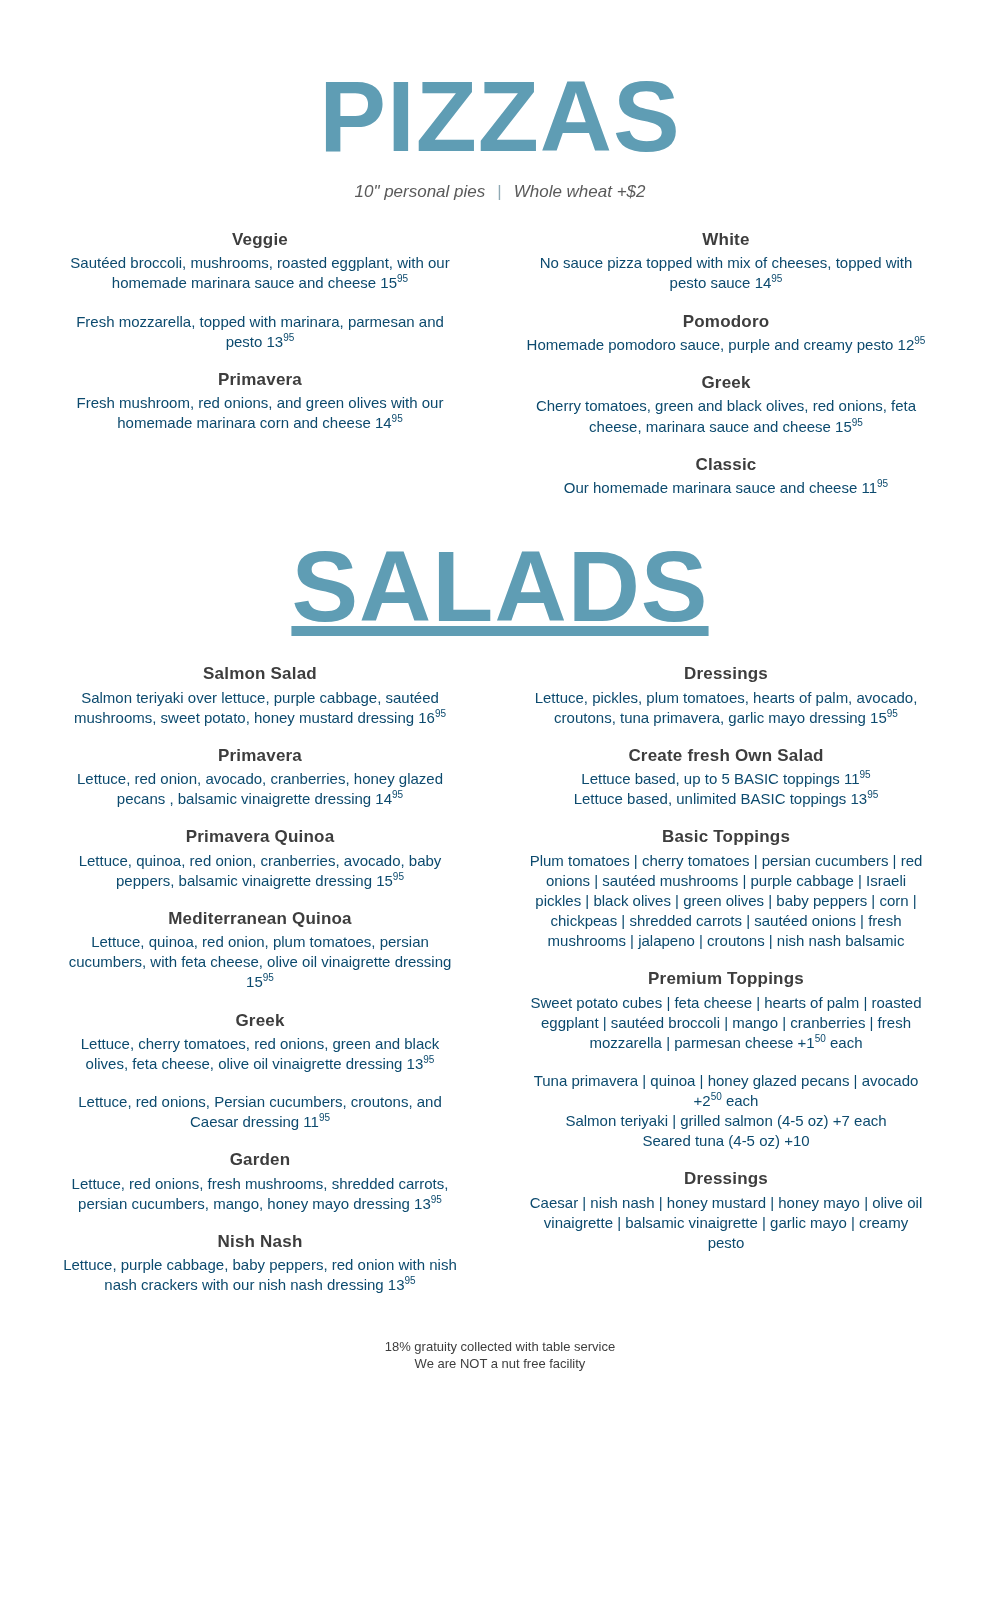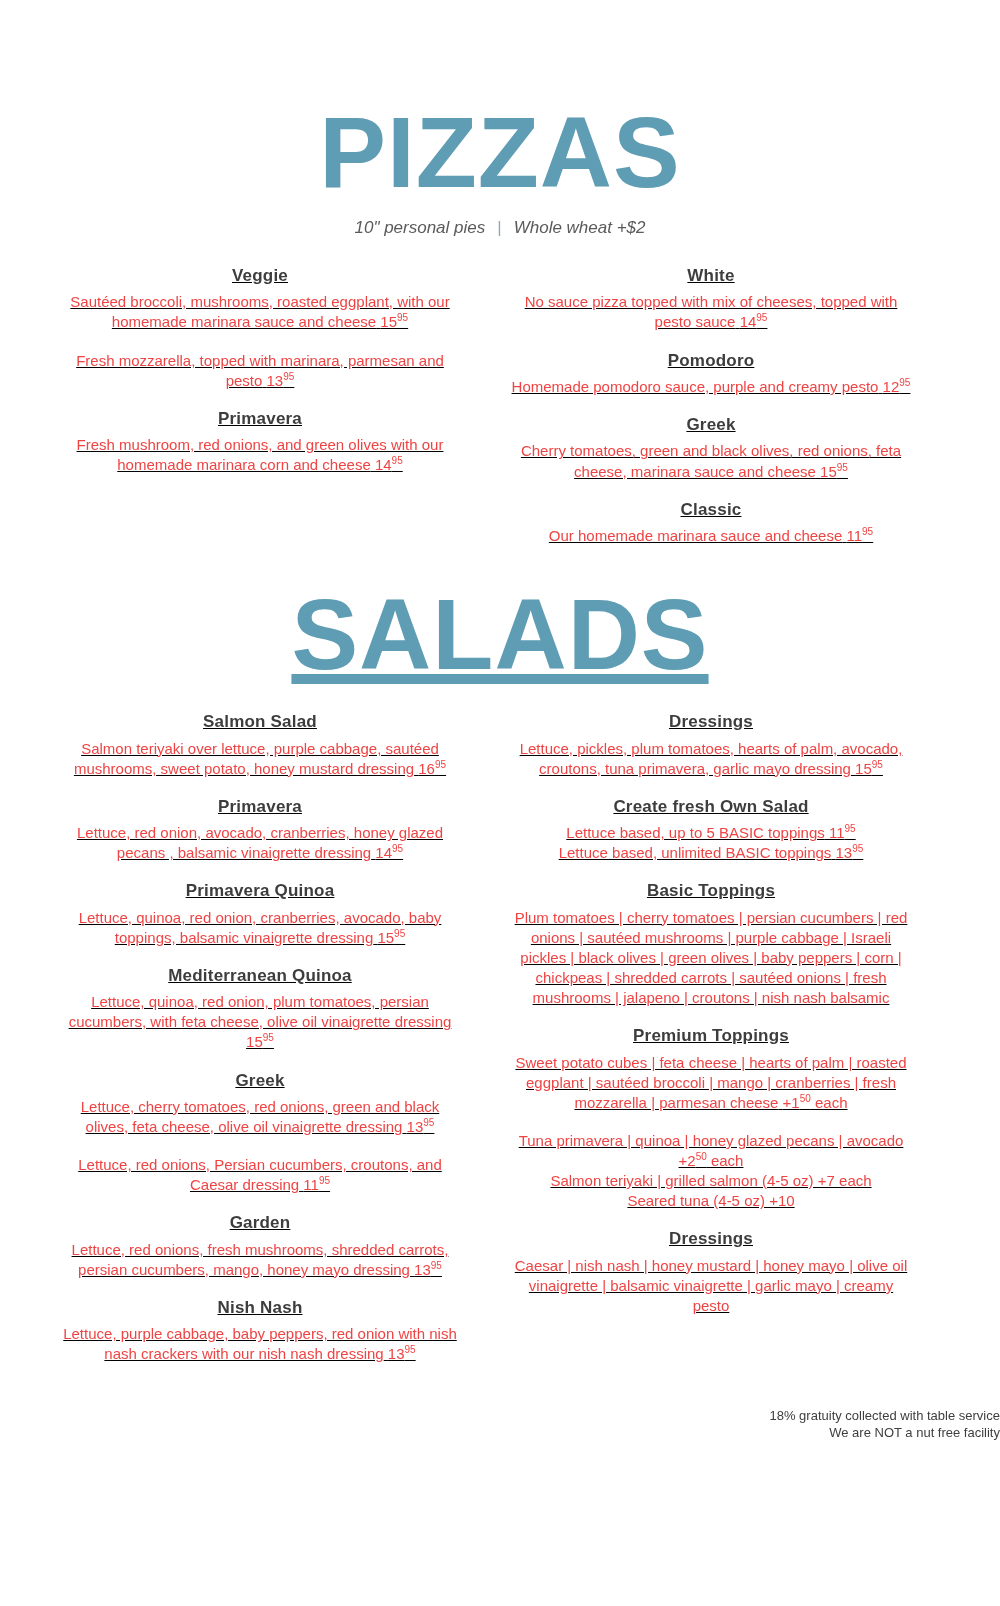--- a/index.html
+++ b/index.html
@@ -4,68 +4,67 @@
 <style>
   * { box-sizing: border-box; }
   html, body { margin: 0; padding: 0; }
   body {
     width: 1000px;
     height: 1606px;
     background: #ffffff;
     font-family: "Liberation Sans", "DejaVu Sans", sans-serif;
     overflow: hidden;
   }
-  .page { padding-top: 102px; }
+  .page { padding-top: 66px; }
   .section-title {
     margin: 0;
     text-align: center;
     font-size: 100px;
     line-height: 1;
     font-weight: 700;
     color: #5f9db4;
     letter-spacing: 1px;
   }
   .subtitle {
     margin: 16px 0 0;
     text-align: center;
     font-style: italic;
     font-size: 17px;
     color: #5a5a5a;
   }
   .subtitle .sep { color: #8fa9b4; margin: 0 12px; font-style: normal; }
   .columns {
     display: grid;
     grid-template-columns: 440px 440px;
-    column-gap: 11px;
+    column-gap: 26px;
     padding-left: 40px;
     margin-top: 28px;
-    text-decoration: underline;
   }
   .item { margin-bottom: 18px; text-align: center; }
   .item-name {
     margin: 0 0 3px;
     font-size: 17px;
     line-height: 1.2;
     color: #3d3d3d;
     font-weight: 700;
     letter-spacing: 0.2px;
   }
   .item-desc {
-    margin: 6px auto;
+    margin: 0 auto;
     max-width: 402px;
     font-size: 15px;
     line-height: 1.34;
-    color: #ef4444;
+    color: #0c4a6e;
   }
   .price { white-space: nowrap; }
   sup { font-size: 10px; line-height: 0; vertical-align: super; }
   .salads-title { margin-top: 20px; text-decoration: underline; }
   .footer {
     margin-top: 26px;
-    text-align: right;
+    text-align: center;
     font-size: 13px;
     line-height: 1.3;
     color: #3e3e3e;
   }
 </style>
 </head>
 <body>
 
 <div class="page">
 
@@ -125,21 +124,21 @@
         <p class="item-desc"><span>Salmon teriyaki over lettuce, purple cabbage, sautéed mushrooms, sweet potato, honey mustard dressing</span> <span class="price"><span>16</span><sup>95</sup></span></p>
       </div>
 
       <div class="item">
         <h3 class="item-name">Primavera</h3>
         <p class="item-desc"><span>Lettuce, red onion, avocado, cranberries, honey glazed pecans , balsamic vinaigrette dressing</span> <span class="price"><span>14</span><sup>95</sup></span></p>
       </div>
 
       <div class="item">
         <h3 class="item-name">Primavera Quinoa</h3>
-        <p class="item-desc"><span>Lettuce, quinoa, red onion, cranberries, avocado, baby toppings, balsamic vinaigrette dressing</span> <span class="price"><span>15</span><sup>95</sup></span></p>
+        <p class="item-desc"><span>Lettuce, quinoa, red onion, cranberries, avocado, baby peppers, balsamic vinaigrette dressing</span> <span class="price"><span>15</span><sup>95</sup></span></p>
       </div>
 
       <div class="item">
         <h3 class="item-name">Mediterranean Quinoa</h3>
         <p class="item-desc"><span>Lettuce, quinoa, red onion, plum tomatoes, persian cucumbers, with feta cheese, olive oil vinaigrette dressing</span> <span class="price"><span>15</span><sup>95</sup></span></p>
       </div>
 
       <div class="item">
         <h3 class="item-name">Greek</h3>
         <p class="item-desc"><span>Lettuce, cherry tomatoes, red onions, green and black olives, feta cheese, olive oil vinaigrette dressing</span> <span class="price"><span>13</span><sup>95</sup></span></p>

